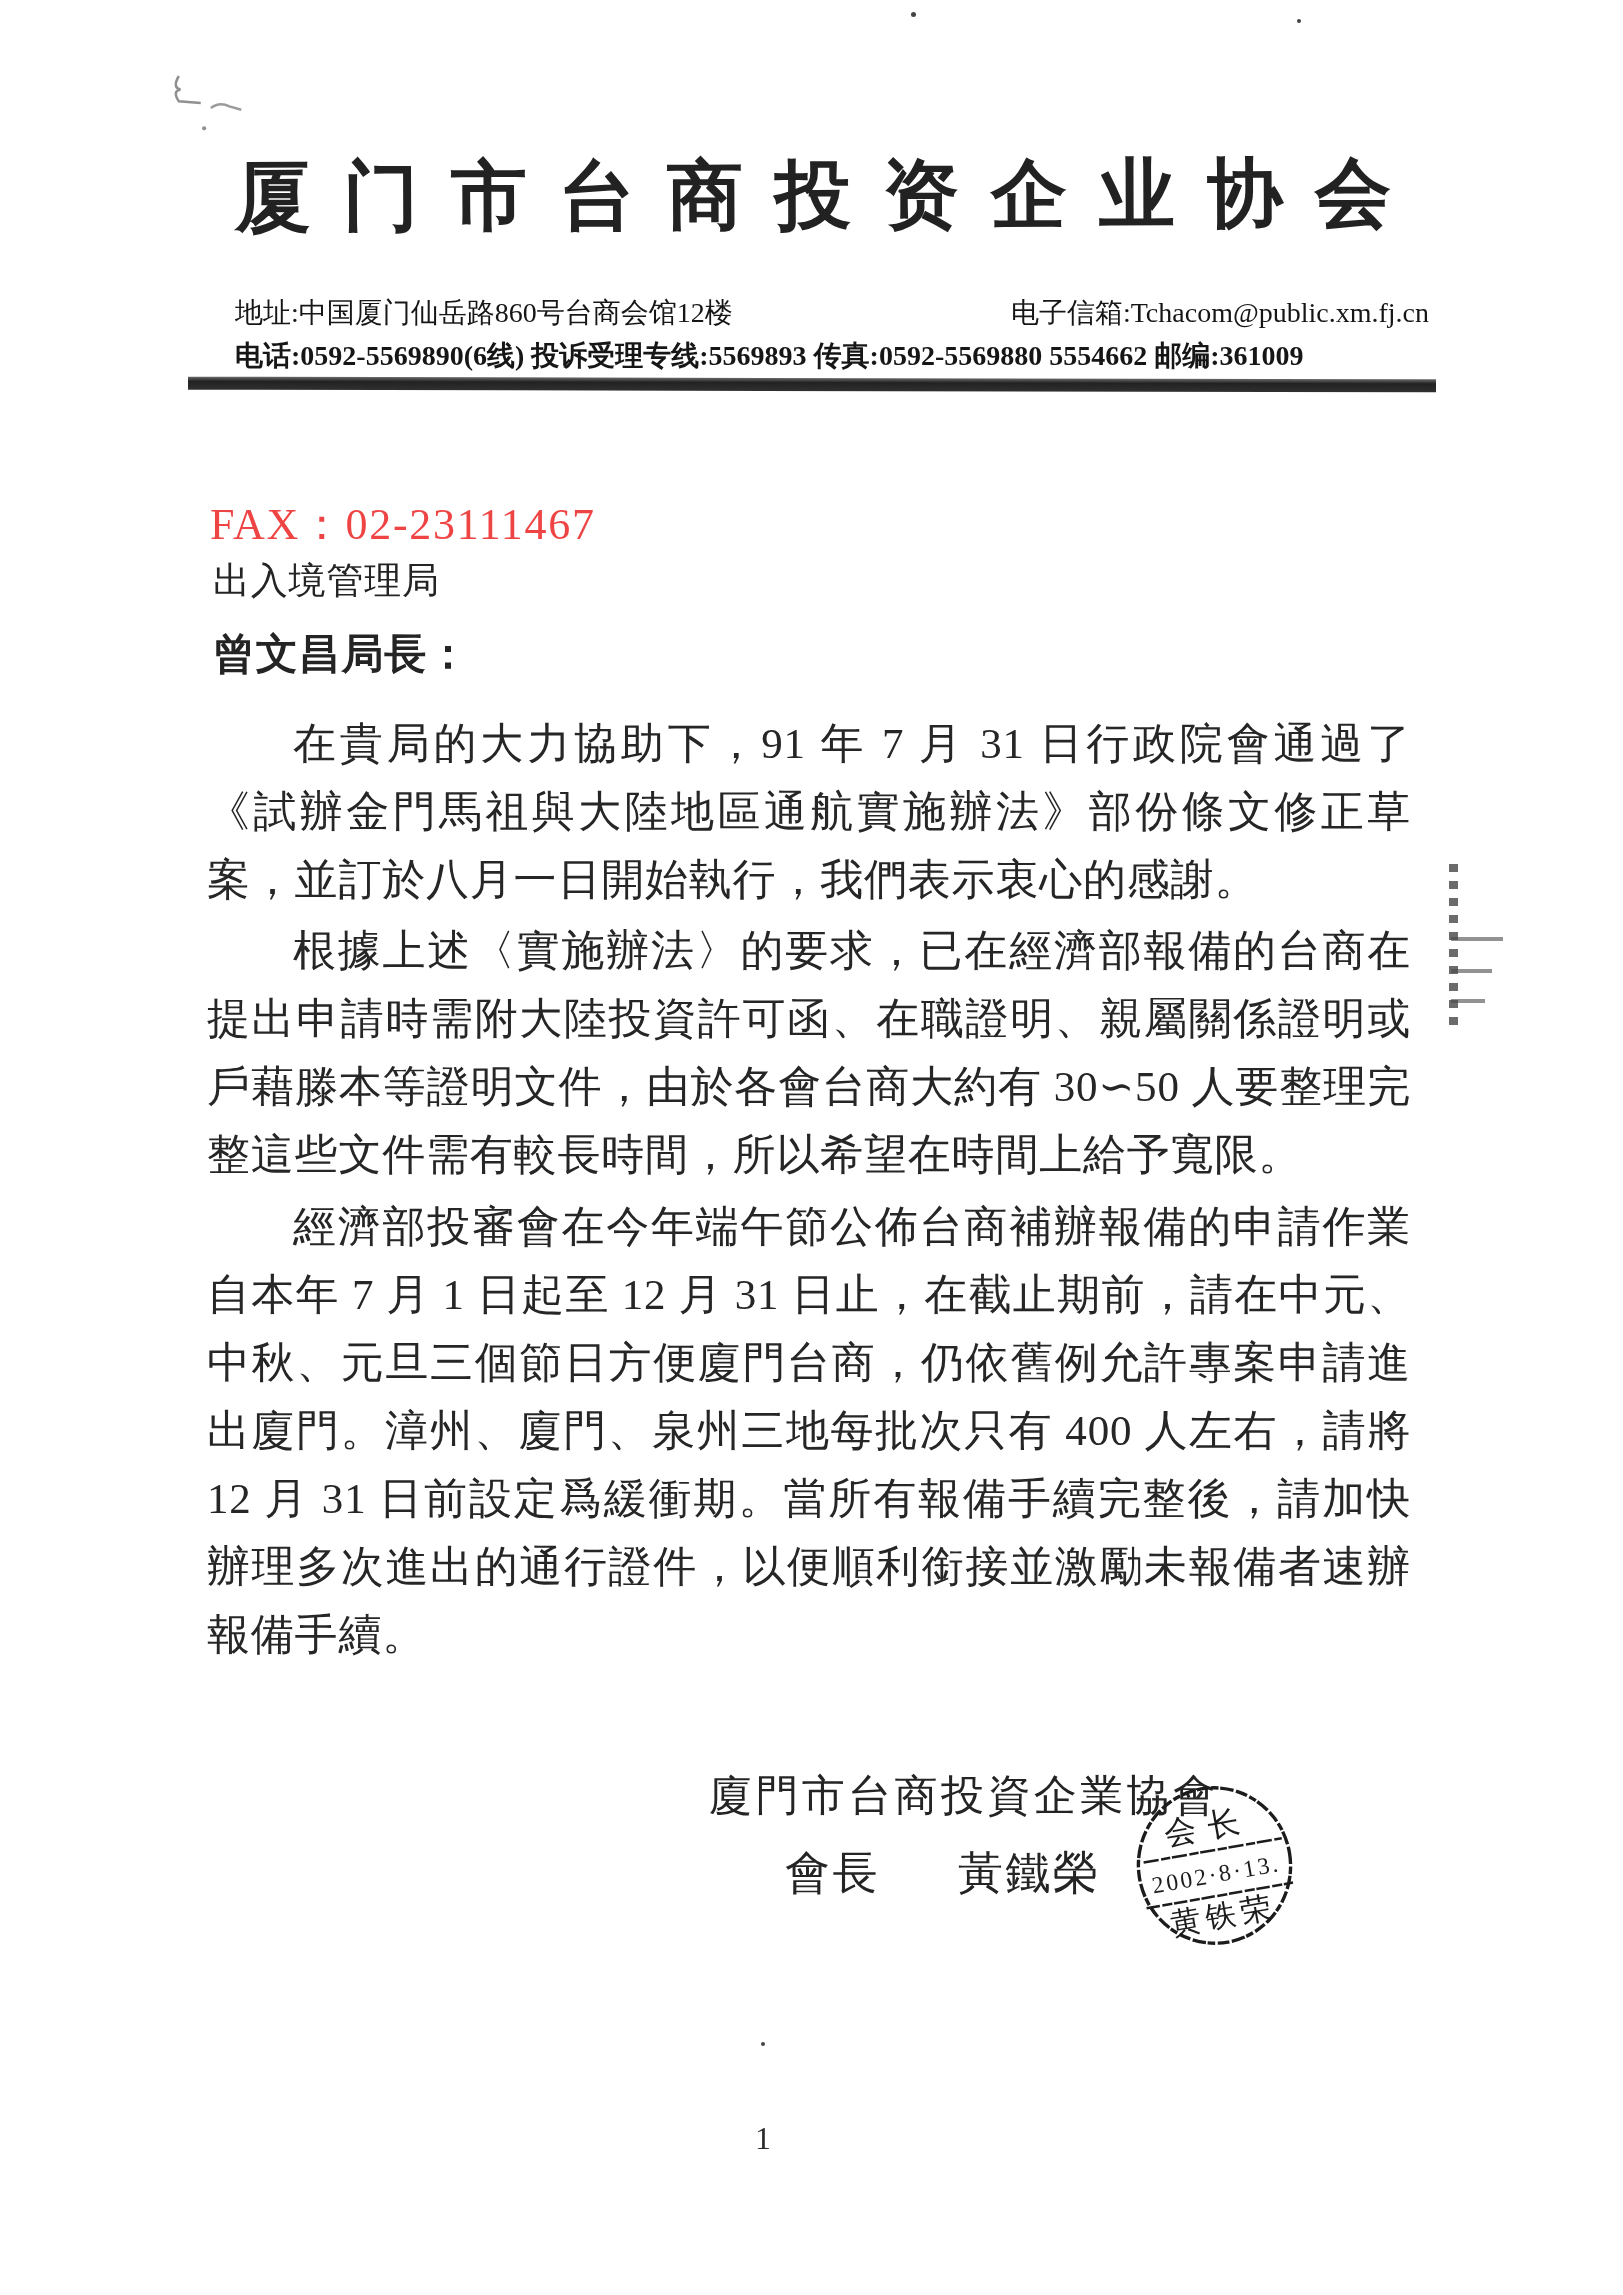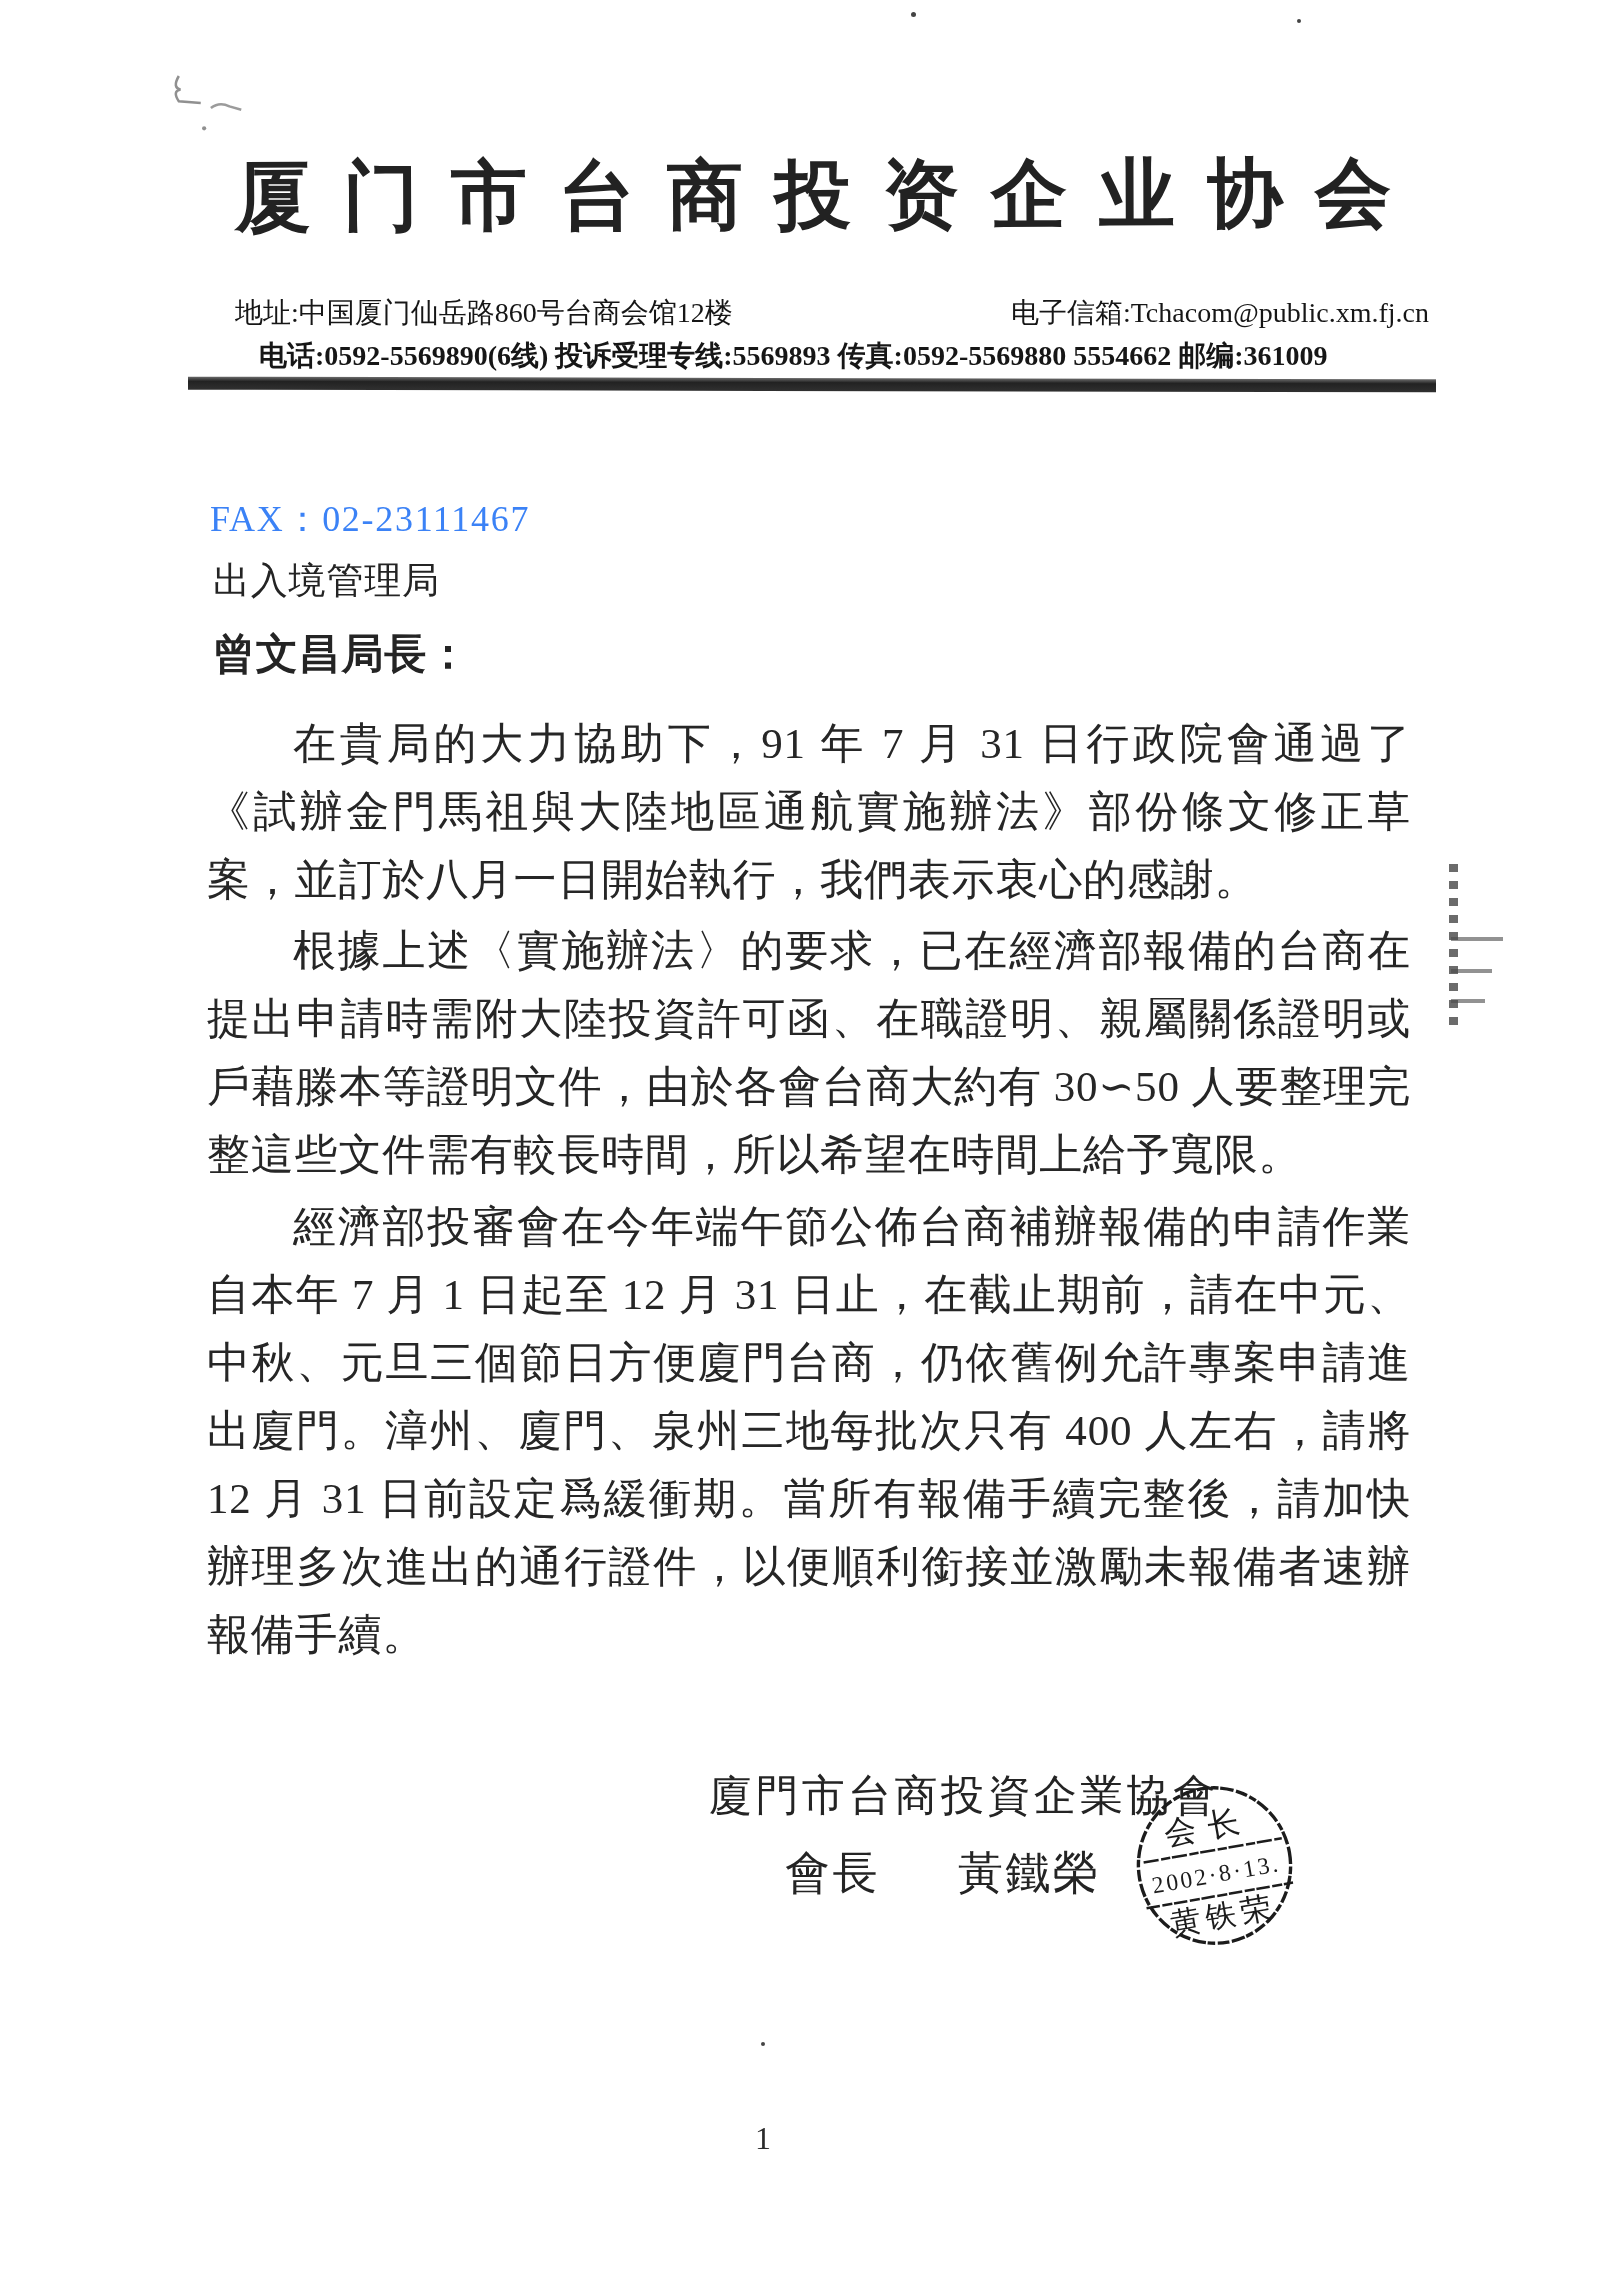--- a/index.html
+++ b/index.html
@@ -14,30 +14,30 @@
     font-size:76px;font-weight:600;letter-spacing:32px;line-height:1;
     white-space:nowrap;color:#222;transform:rotate(-0.2deg);
   }
   .contact-line1{
     position:absolute;left:235px;top:294px;width:1194px;
     display:flex;justify-content:space-between;
     font-size:28px;font-weight:400;white-space:nowrap;color:#161616;
   }
   .contact-line2{
     position:absolute;left:235px;top:337px;width:1201px;
-    font-size:28px;font-weight:600;white-space:nowrap;color:#161616;margin-left:24px;
+    font-size:28px;font-weight:600;white-space:nowrap;color:#161616;
   }
   .rule{
     position:absolute;left:188px;top:378px;width:1248px;height:12.7px;
     background:linear-gradient(180deg,#6a6a6a 0%,#222 35%,#303030 100%);
     transform:rotate(0.12deg);
   }
   
   .fax-line{
-    position:absolute;left:210px;top:495px;font-size:36px;letter-spacing:1.7px;color:#3b82f6;
+    position:absolute;left:210px;top:495px;font-size:44px;letter-spacing:1.7px;color:#ef4444;
   }
   .recipient{
     position:absolute;left:213px;top:556px;font-size:37px;letter-spacing:0.8px;color:#242424;
   }
   .salutation{
     position:absolute;left:213px;top:626px;font-size:42px;letter-spacing:0.8px;color:#242424;font-weight:bold;
   }
   .bodytext{
     position:absolute;left:207px;top:710px;width:1204px;
     font-size:43px;line-height:68px;letter-spacing:0.8px;

